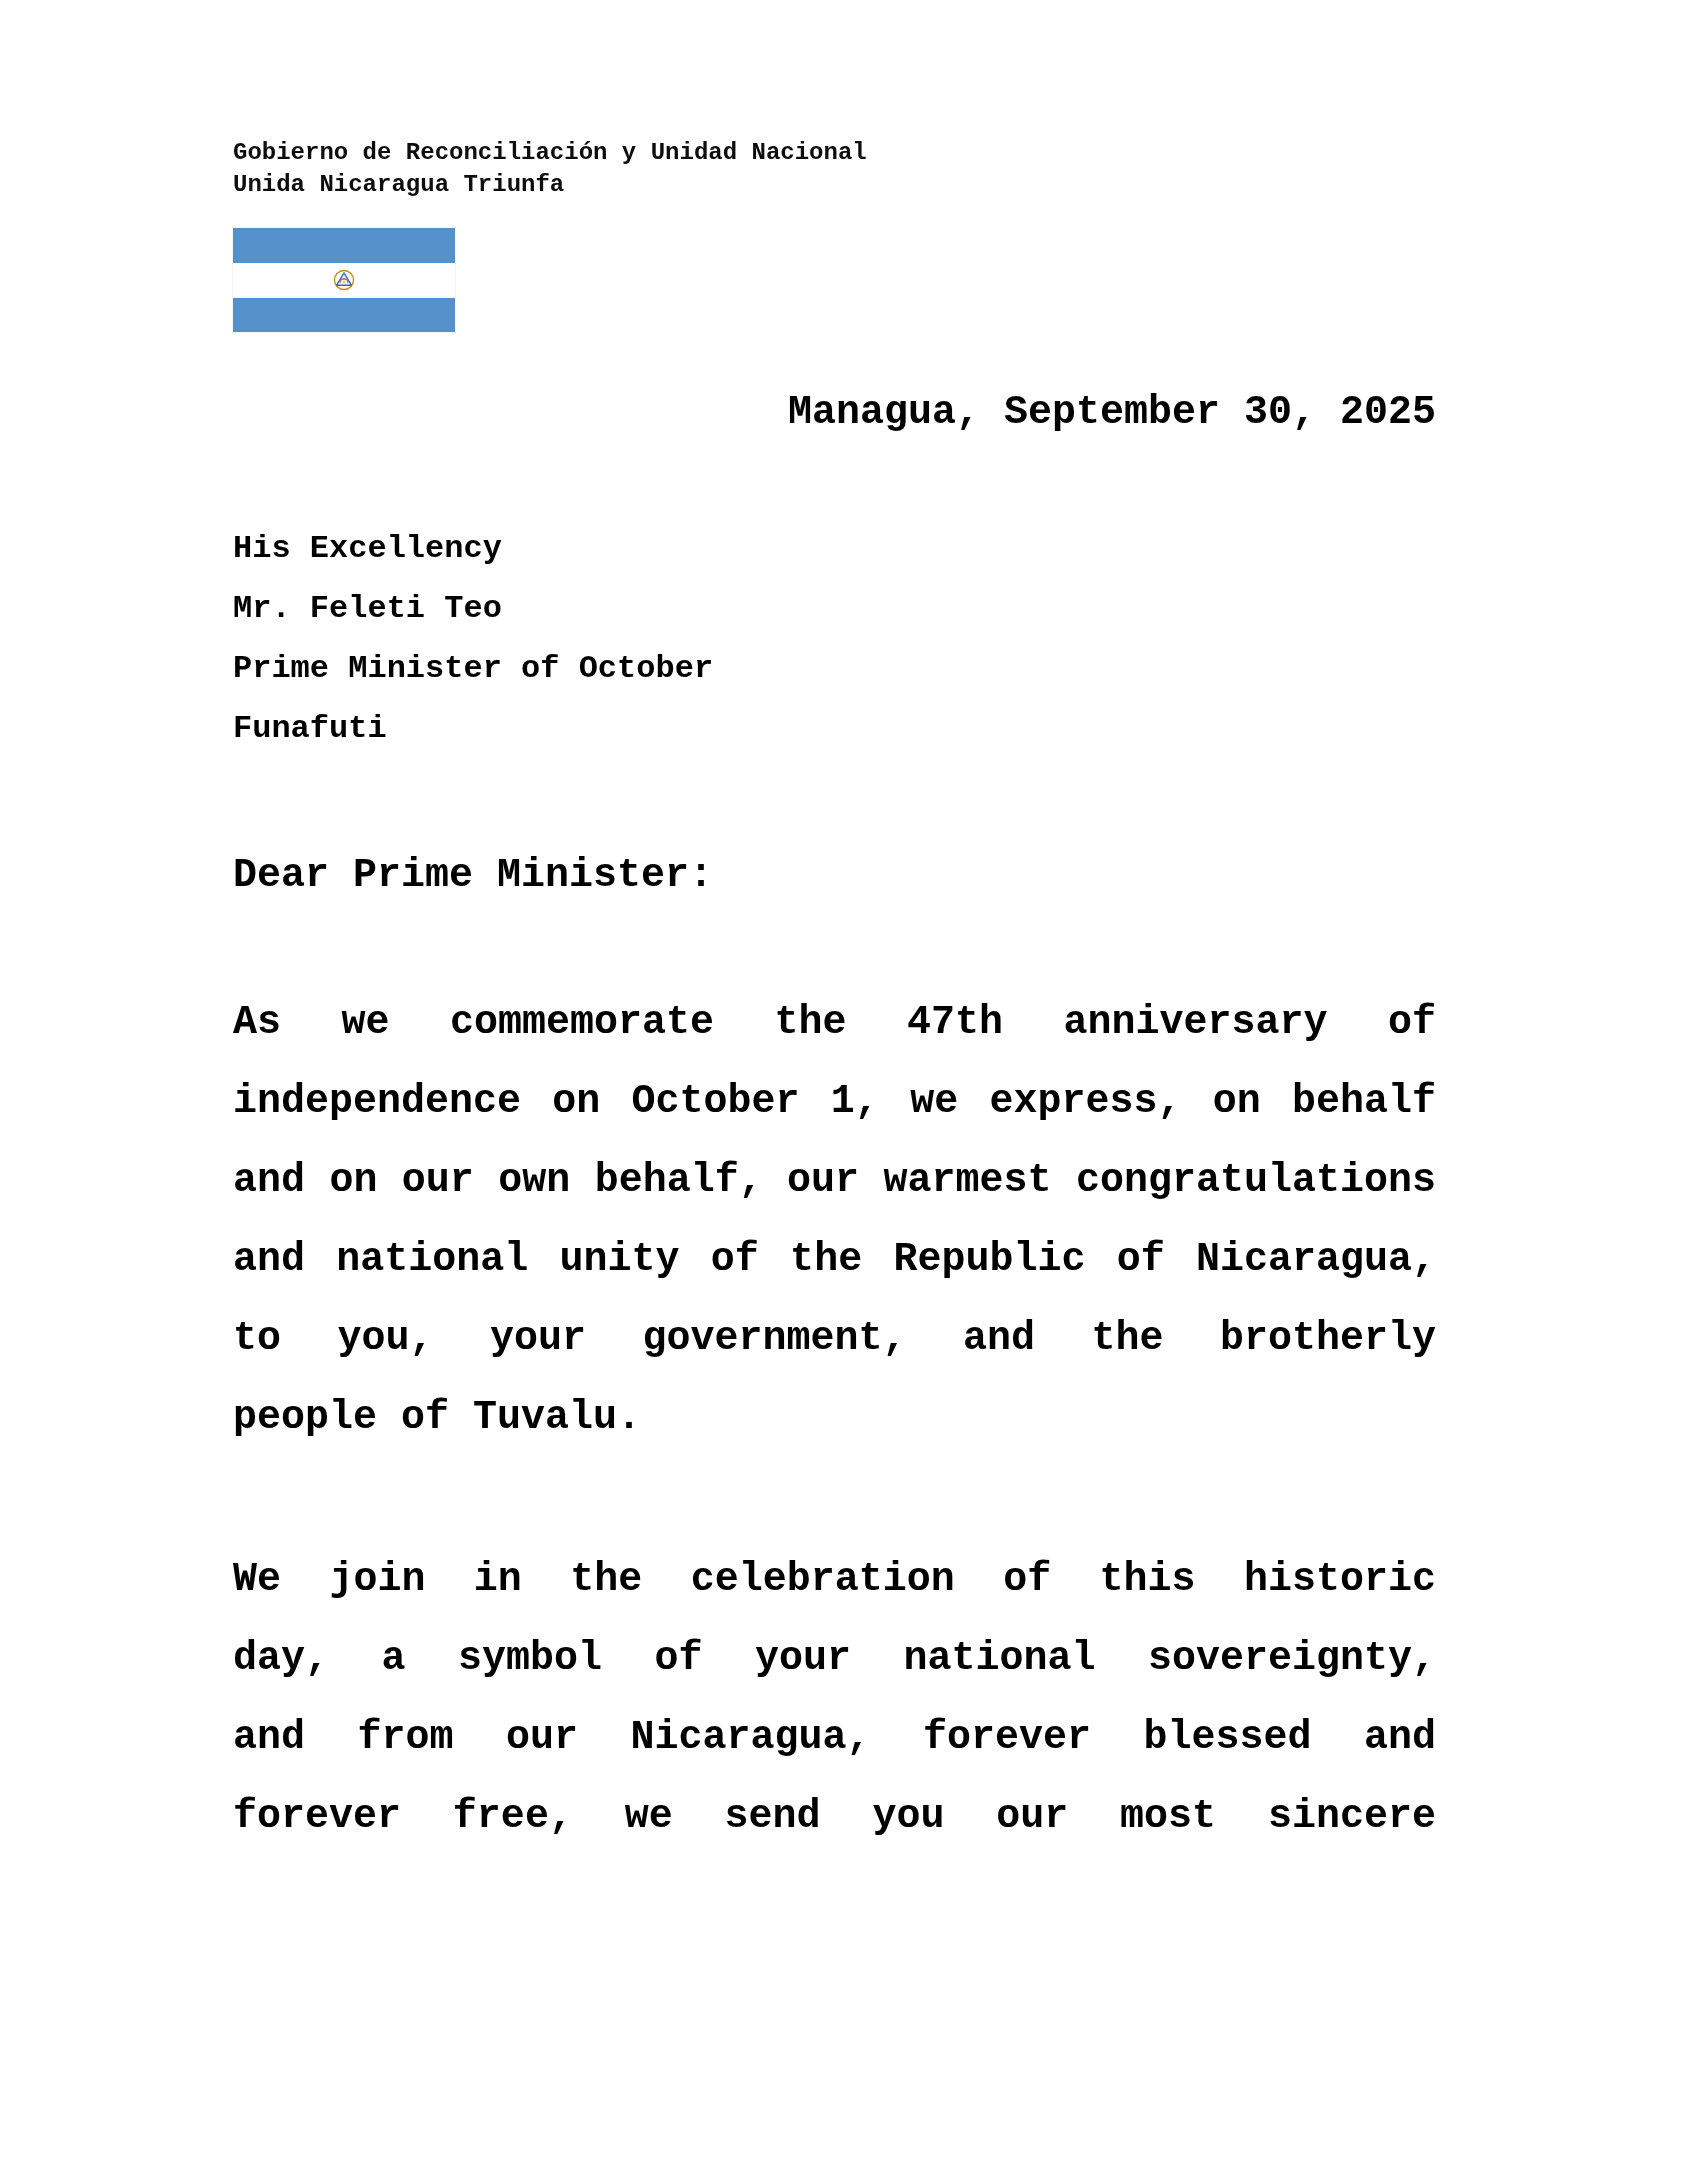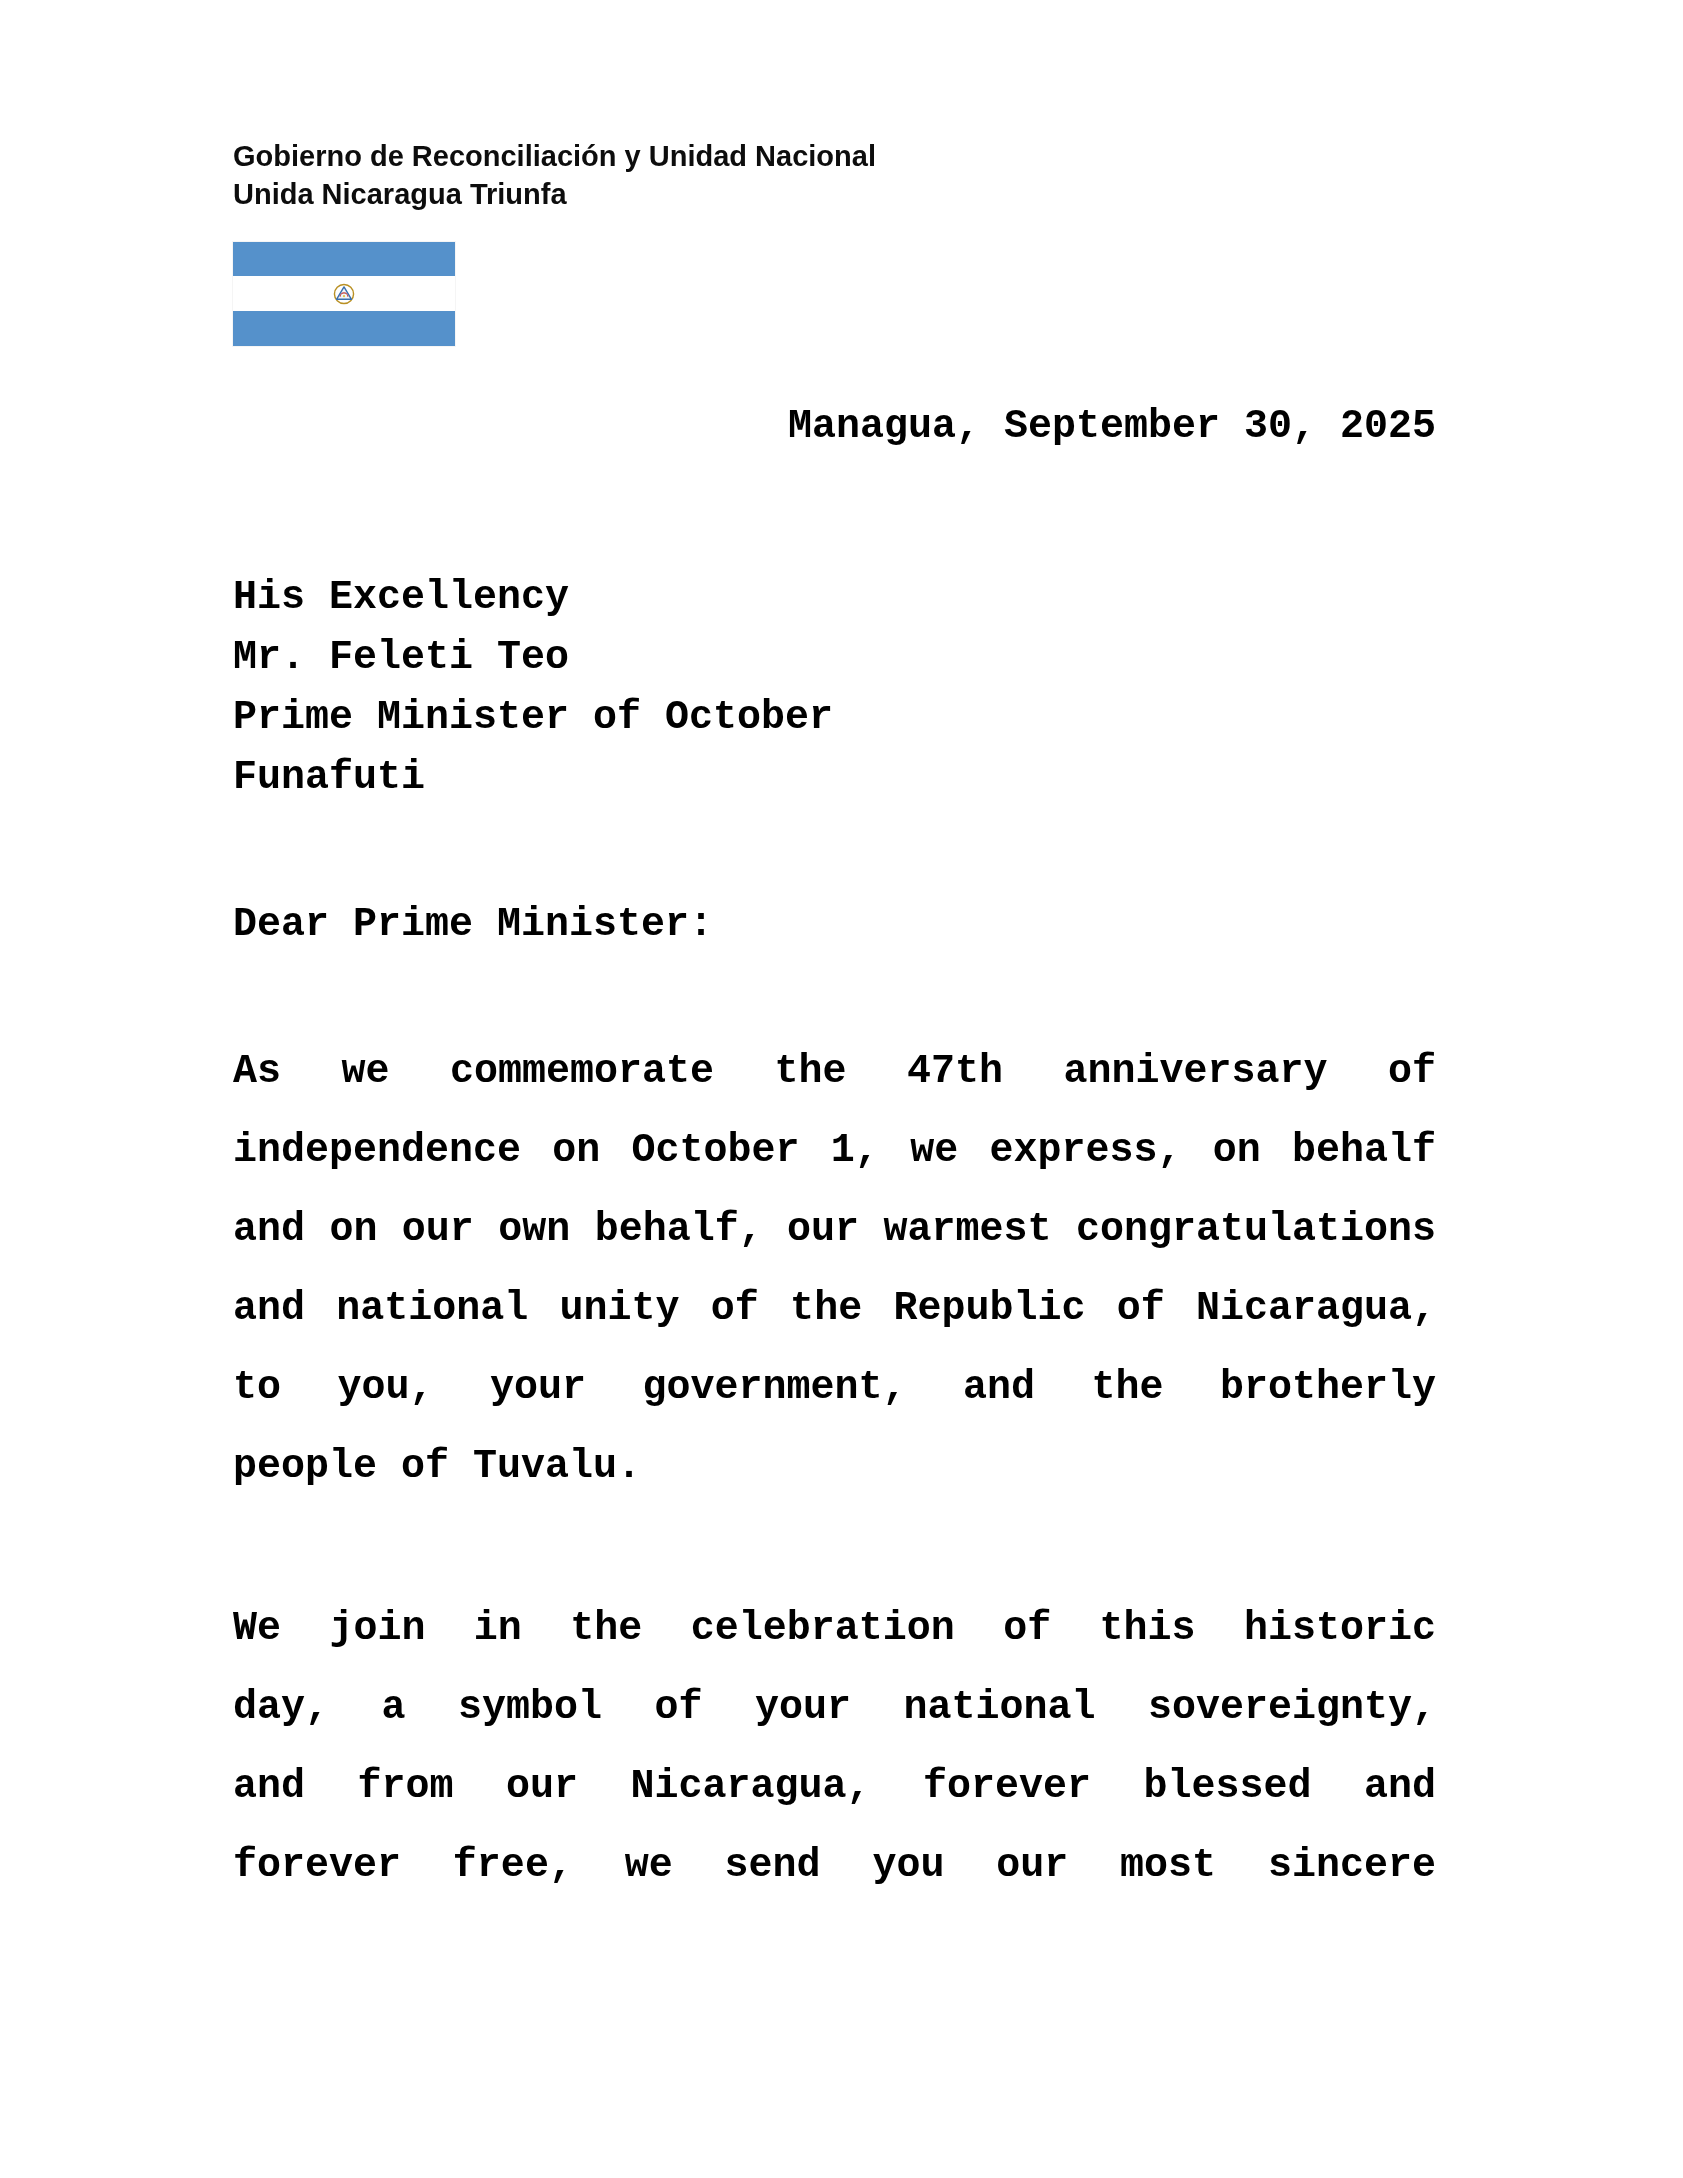--- a/index.html
+++ b/index.html
@@ -15,23 +15,23 @@
     overflow: hidden;
     color: #000000;
   }
   .content {
     position: absolute;
     left: 233px;
     top: 137px;
     width: 1203px;
   }
   .letterhead {
-    font-family: Liberation Sans, sans-serif;
+    font-family: Liberation Mono, monospace;
     font-weight: 700;
-    font-size: 29px;
+    font-size: 24px;
     line-height: 1.32;
     color: #0d0d0d;
   }
   .flag {
     margin-top: 28px;
     width: 222px;
     height: 104px;
     display: flex;
     flex-direction: column;
     box-shadow: 0 0 0 1px rgba(0,0,0,0.04);
@@ -50,22 +50,22 @@
     color: #000000;
   }
   .dateline {
     margin-top: 57px;
     font-size: 40px;
     line-height: 1.2;
     white-space: nowrap;
     text-align: right;
   }
   .recipient {
-    margin-top: 117px;
-    font-size: 40px;
+    margin-top: 82px;
+    font-size: 32px;
     line-height: 60px;
   }
   .salutation {
     margin-top: 93px;
     font-size: 40px;
     line-height: 1.2;
   }
   .para {
     margin: 83px 0 0 0;
     font-size: 40px;

